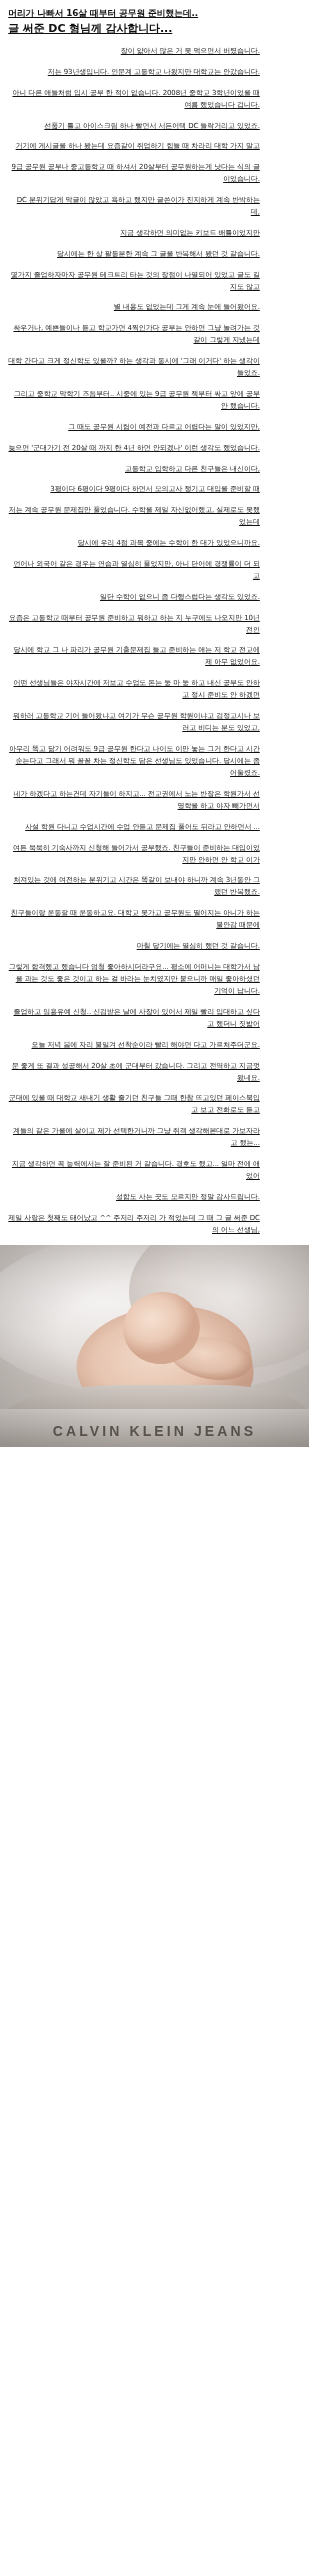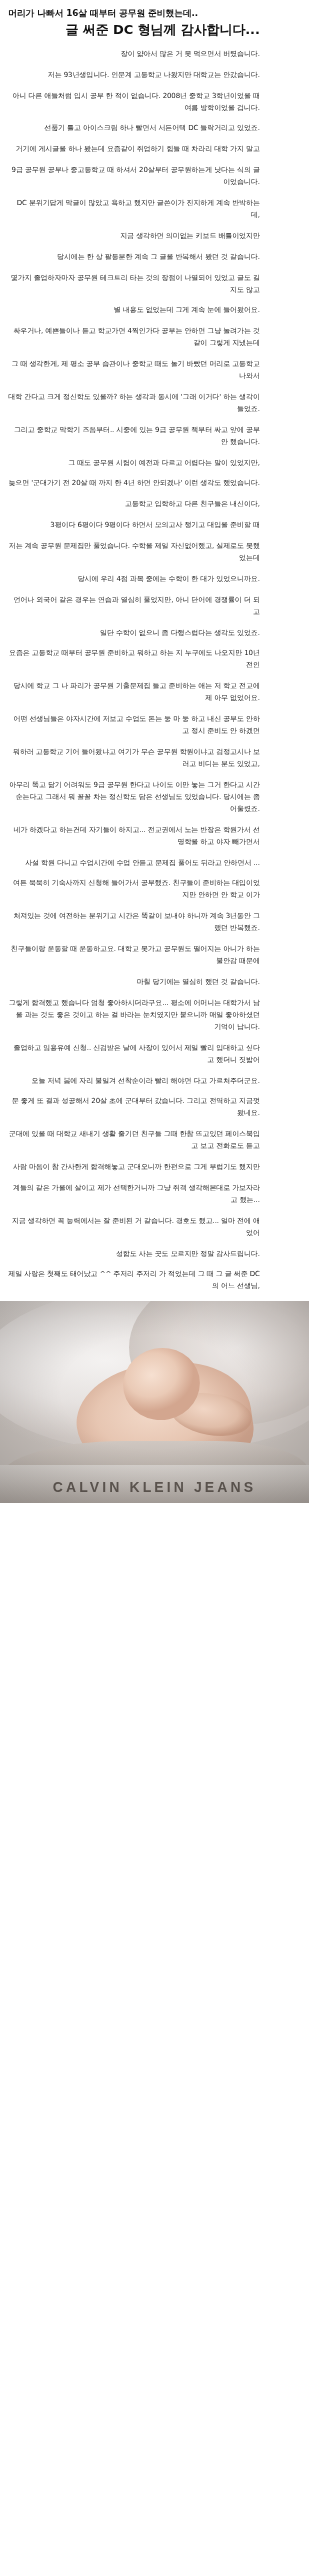--- a/index.html
+++ b/index.html
@@ -10,37 +10,37 @@
   body {
     width: 309px;
     font-family: "DejaVu Sans", "Liberation Sans", sans-serif;
     color: #111111;
   }
   .page {
     width: 268px;
     box-sizing: border-box;
     padding: 7.2px 8.2px 0 8.2px;
     background: #ffffff;
+    text-decoration: underline;
   }
   .title {
     font-size: 8.8px;
     font-weight: 700;
     line-height: 1.45;
     color: #111111;
     margin: 0 0 1px 0;
     letter-spacing: -0.1px;
   }
   .subtitle {
-    font-size: 13px;
+    font-size: 11px;
     font-weight: 700;
     line-height: 1.45;
     color: #111111;
     margin: 0 0 8.2px 0;
     letter-spacing: -0.1px;
-    text-align: right;
   }
   .body {
     font-size: 7px;
     line-height: 1.72;
     color: #1a1a1a;
     letter-spacing: -0.1px;
   }
   .body p {
     margin: 0 0 8.8px 0;
     white-space: pre-line;
@@ -154,31 +154,30 @@
 </head>
 <body>
 
 <div class="page">
   <h1 class="title">머리가 나빠서 16살 때부터 공무원 준비했는데..</h1>
   <h2 class="subtitle">글 써준 DC 형님께 감사합니다...</h2>
 
   <div class="body">
     <p>장이 얇아서 많은 거 못 먹으면서 버텼습니다.</p>
     <p>저는 93년생입니다. 인문계 고등학교 나왔지만 대학교는 안갔습니다.</p>
-    <p>아니 다른 애들처럼 입시 공부 한 적이 없습니다. 2008년 중학교 3학년이었을 때 여름 방학이었을 겁니다.</p>
+    <p>아니 다른 애들처럼 입시 공부 한 적이 없습니다. 2008년 중학교 3학년이었을 때 여름 했었습니다 겁니다.</p>
     <p>선풍기 틀고 아이스크림 하나 빨면서 서든어택 DC 들락거리고 있었죠.</p>
     <p>거기에 게시글을 하나 봤는데 요즘같이 취업하기 힘들 때 차라리 대학 가지 말고</p>
     <p>9급 공무원 공부나 중고등학교 때 하셔서 20살부터 공무원하는게 낫다는 식의 글이었습니다.</p>
     <p>DC 분위기답게 막글이 많았고 욕하고 했지만 글쓴이가 진지하게 계속 반박하는데,</p>
     <p>지금 생각하면 의미없는 키보드 배틀이었지만</p>
     <p>당시에는 한 상 팔등분한 계속 그 글을 반복해서 봤던 것 같습니다.</p>
     <p>몇가지 졸업하자마자 공무원 테크트리 타는 것의 장점이 나열되어 있었고 글도 길지도 않고</p>
     <p>별 내용도 없었는데 그게 계속 눈에 들어왔어요.</p>
     <p>싸우거나, 예쁜들이나 듣고 학교가면 4찍인가다 공부는 안하면 그냥 놀려가는 것 같이 그렇게 지냈는데</p>
-    <p>그 때 생각한게, 제 평소 공부 습관이나 중학교 때도 놀기 바빴던 머리로 고등학교 나와서</p>
     <p>대학 간다고 크게 정신학도 있을까? 하는 생각과 동시에 '그래 이거다' 하는 생각이 들었죠.</p>
     <p>그리고 중학교 막학기 즈음부터.. 시중에 있는 9급 공무원 책부터 싸고 앞에 공부 안 했습니다.</p>
     <p>그 때도 공무원 시험이 예전과 다르고 어렵다는 말이 있었지만,</p>
     <p>늦으면 '군대가기 전 20살 때 까지 한 4년 하면 안되겠나' 이런 생각도 했었습니다.</p>
     <p>고등학교 입학하고 다른 친구들은 내신이다,</p>
     <p>3평이다 6평이다 9평이다 하면서 모의고사 챙기고 대입을 준비할 때</p>
     <p>저는 계속 공무원 문제집만 풀었습니다. 수학을 제일 자신없어했고, 실제로도 못했었는데</p>
     <p>당시에 우리 4점 과목 중에는 수학이 한 대가 있었으니까요.</p>
     <p>언어나 외국어 같은 경우는 연습과 열심히 풀었지만, 아니 단어에 경쟁률이 더 되고</p>
     <p>일단 수학이 없으니 좀 다행스럽다는 생각도 있었죠.</p>
@@ -191,21 +190,20 @@
     <p>사설 학원 다니고 수업시간에 수업 안듣고 문제집 풀어도 뒤라고 안하면서 ...</p>
     <p>여튼 묵묵히 기숙사까지 신청해 들어가서 공부했죠. 친구들이 준비하는 대입이었지만 안하면 안 학교 이가</p>
     <p>쳐져있는 것에 여전하는 분위기고 시간은 똑같이 보내야 하니까 계속 3년동안 그랬던 반복했죠.</p>
     <p>친구들이랑 운동할 때 운동하고요. 대학교 못가고 공무원도 떨어지는 아니가 하는 불안감 때문에</p>
     <p>마칠 당기에는 열심히 했던 것 같습니다.</p>
     <p>그렇게 합격했고 했습니다 엄청 좋아하시더라구요... 평소에 어머니는 대학가서 남을 과는 것도 좋은 것이고 하는 걸 바라는 눈치였지만 붙으니까 매일 좋아하셨던 기억이 납니다.</p>
     <p>졸업하고 임용유예 신청.. 신검받은 날에 사장이 있어서 제일 빨리 입대하고 싶다고 했더니 짓밟어</p>
     <p>오늘 저녁 봄에 자리 불일겨 선착순이라 빨리 해야면 다고 가르쳐주더군요.</p>
     <p>문 좋게 또 결과 성공해서 20살 초에 군대부터 갔습니다. 그리고 전역하고 지금껏 왔네요.</p>
     <p>군대에 있을 때 대학교 새내기 생활 줄기던 친구들 그때 한참 뜨고있던 페이스북입고 보고 전화로도 듣고</p>
-    <p>사람 마음이 참 간사한게 합격해놓고 군대오니까 한편으로 그게 부럽기도 했지만</p>
     <p>계들의 같은 가을에 살이고 제가 선택한거니까 그냥 취객 생각해본대로 가보자라고 했는...</p>
     <p>지금 생각하면 꼭 능력에서는 잘 준비된 거 같습니다. 경호도 했고... 얼마 전에 애었어</p>
     <p>성함도 사는 곳도 모르지만 정말 감사드립니다.</p>
     <p>제일 사랑은 첫째도 태어났고 ^^ 주저리 주저리 가 적었는데 그 때 그 글 써준 DC의 어느 선생님,</p>
     <p></p>
     <p></p>
   </div>
 </div>
 
 <div class="photo-wrap">

